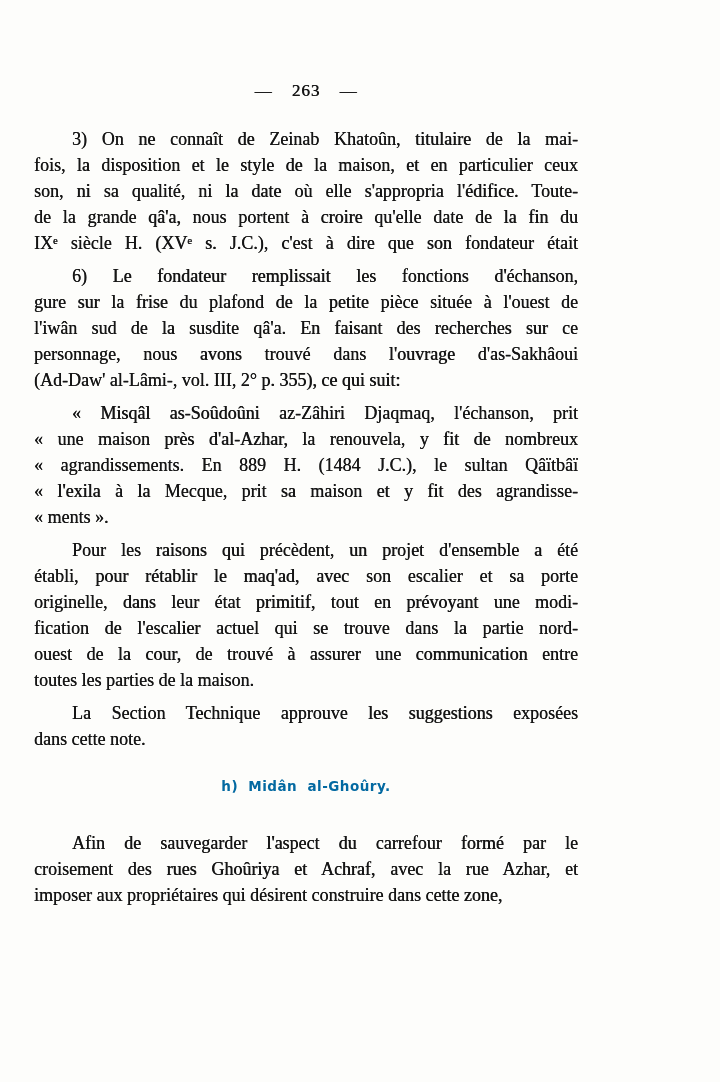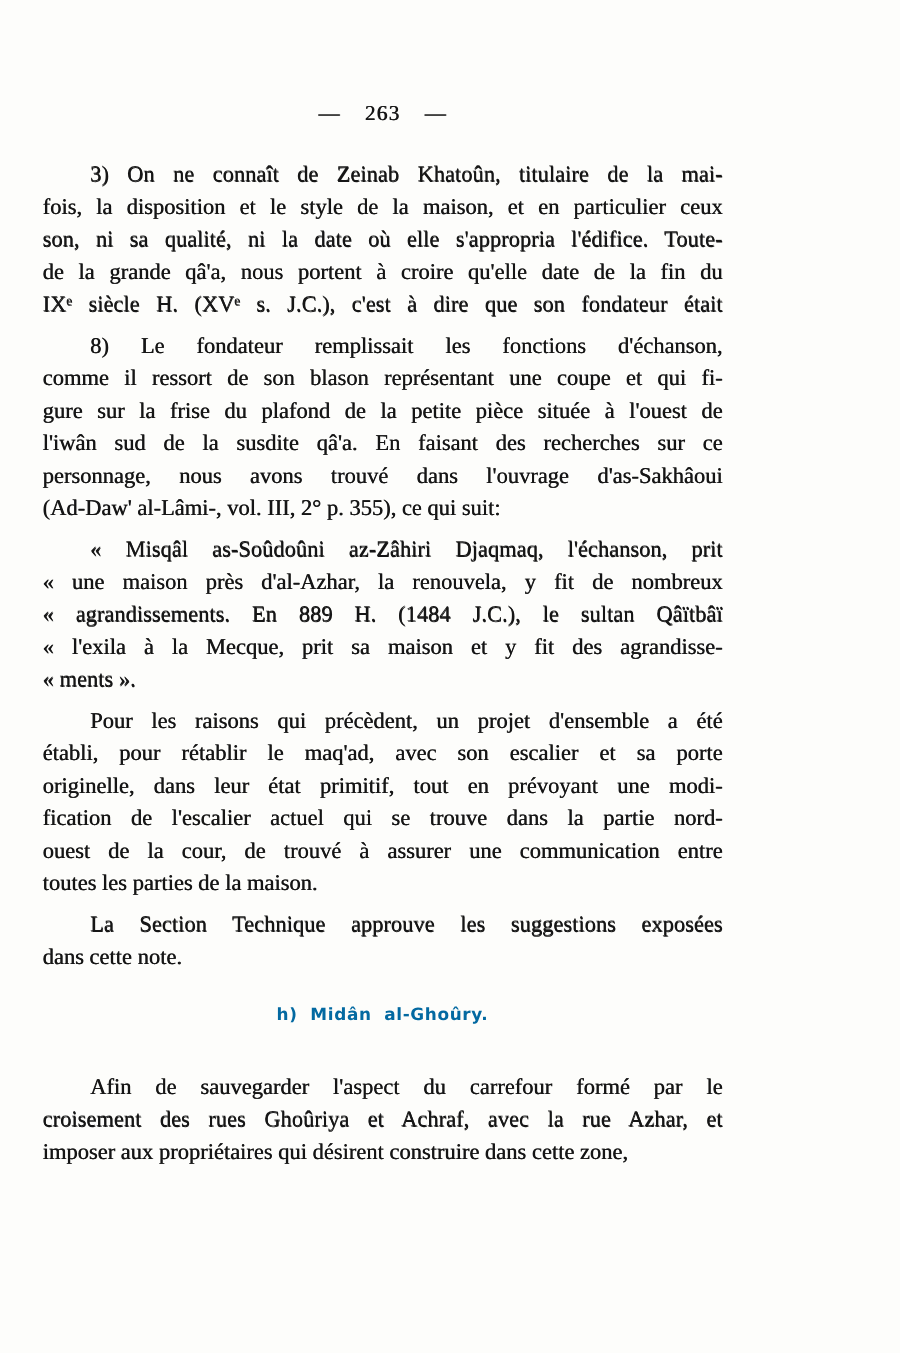--- a/index.html
+++ b/index.html
@@ -61,22 +61,21 @@
   <div class="pageno">— 263 —</div>
   <div class="content" id="content">
       <p class="para">
         <span class="line j indent">3) On ne connaît de Zeinab Khatoûn, titulaire de la mai-</span>
         <span class="line j">fois, la disposition et le style de la maison, et en particulier ceux</span>
         <span class="line j">son, ni sa qualité, ni la date où elle s'appropria l'édifice. Toute-</span>
         <span class="line j">de la grande qâ'a, nous portent à croire qu'elle date de la fin du</span>
         <span class="line j">IXᵉ siècle H. (XVᵉ s. J.C.), c'est à dire que son fondateur était</span>
       </p>
       <p class="para">
-        <span class="line j indent">8) Le fondateur remplissait les fonctions d'échanson,</span>
-        <span class="line j">comme il ressort de son blason représentant une coupe et qui fi-</span>
+        <span class="line j indent">6) Le fondateur remplissait les fonctions d'échanson,</span>
         <span class="line j">gure sur la frise du plafond de la petite pièce située à l'ouest de</span>
         <span class="line j">l'iwân sud de la susdite qâ'a. En faisant des recherches sur ce</span>
         <span class="line j">personnage, nous avons trouvé dans l'ouvrage d'as-Sakhâoui</span>
         <span class="line">(Ad-Daw' al-Lâmi-, vol. III, 2° p. 355), ce qui suit:</span>
       </p>
       <p class="para quote">
         <span class="line j indent">« Misqâl as-Soûdoûni az-Zâhiri Djaqmaq, l'échanson, prit</span>
         <span class="line j">« une maison près d'al-Azhar, la renouvela, y fit de nombreux</span>
         <span class="line j">« agrandissements. En 889 H. (1484 J.C.), le sultan Qâïtbâï</span>
         <span class="line j">« l'exila à la Mecque, prit sa maison et y fit des agrandisse-</span>

